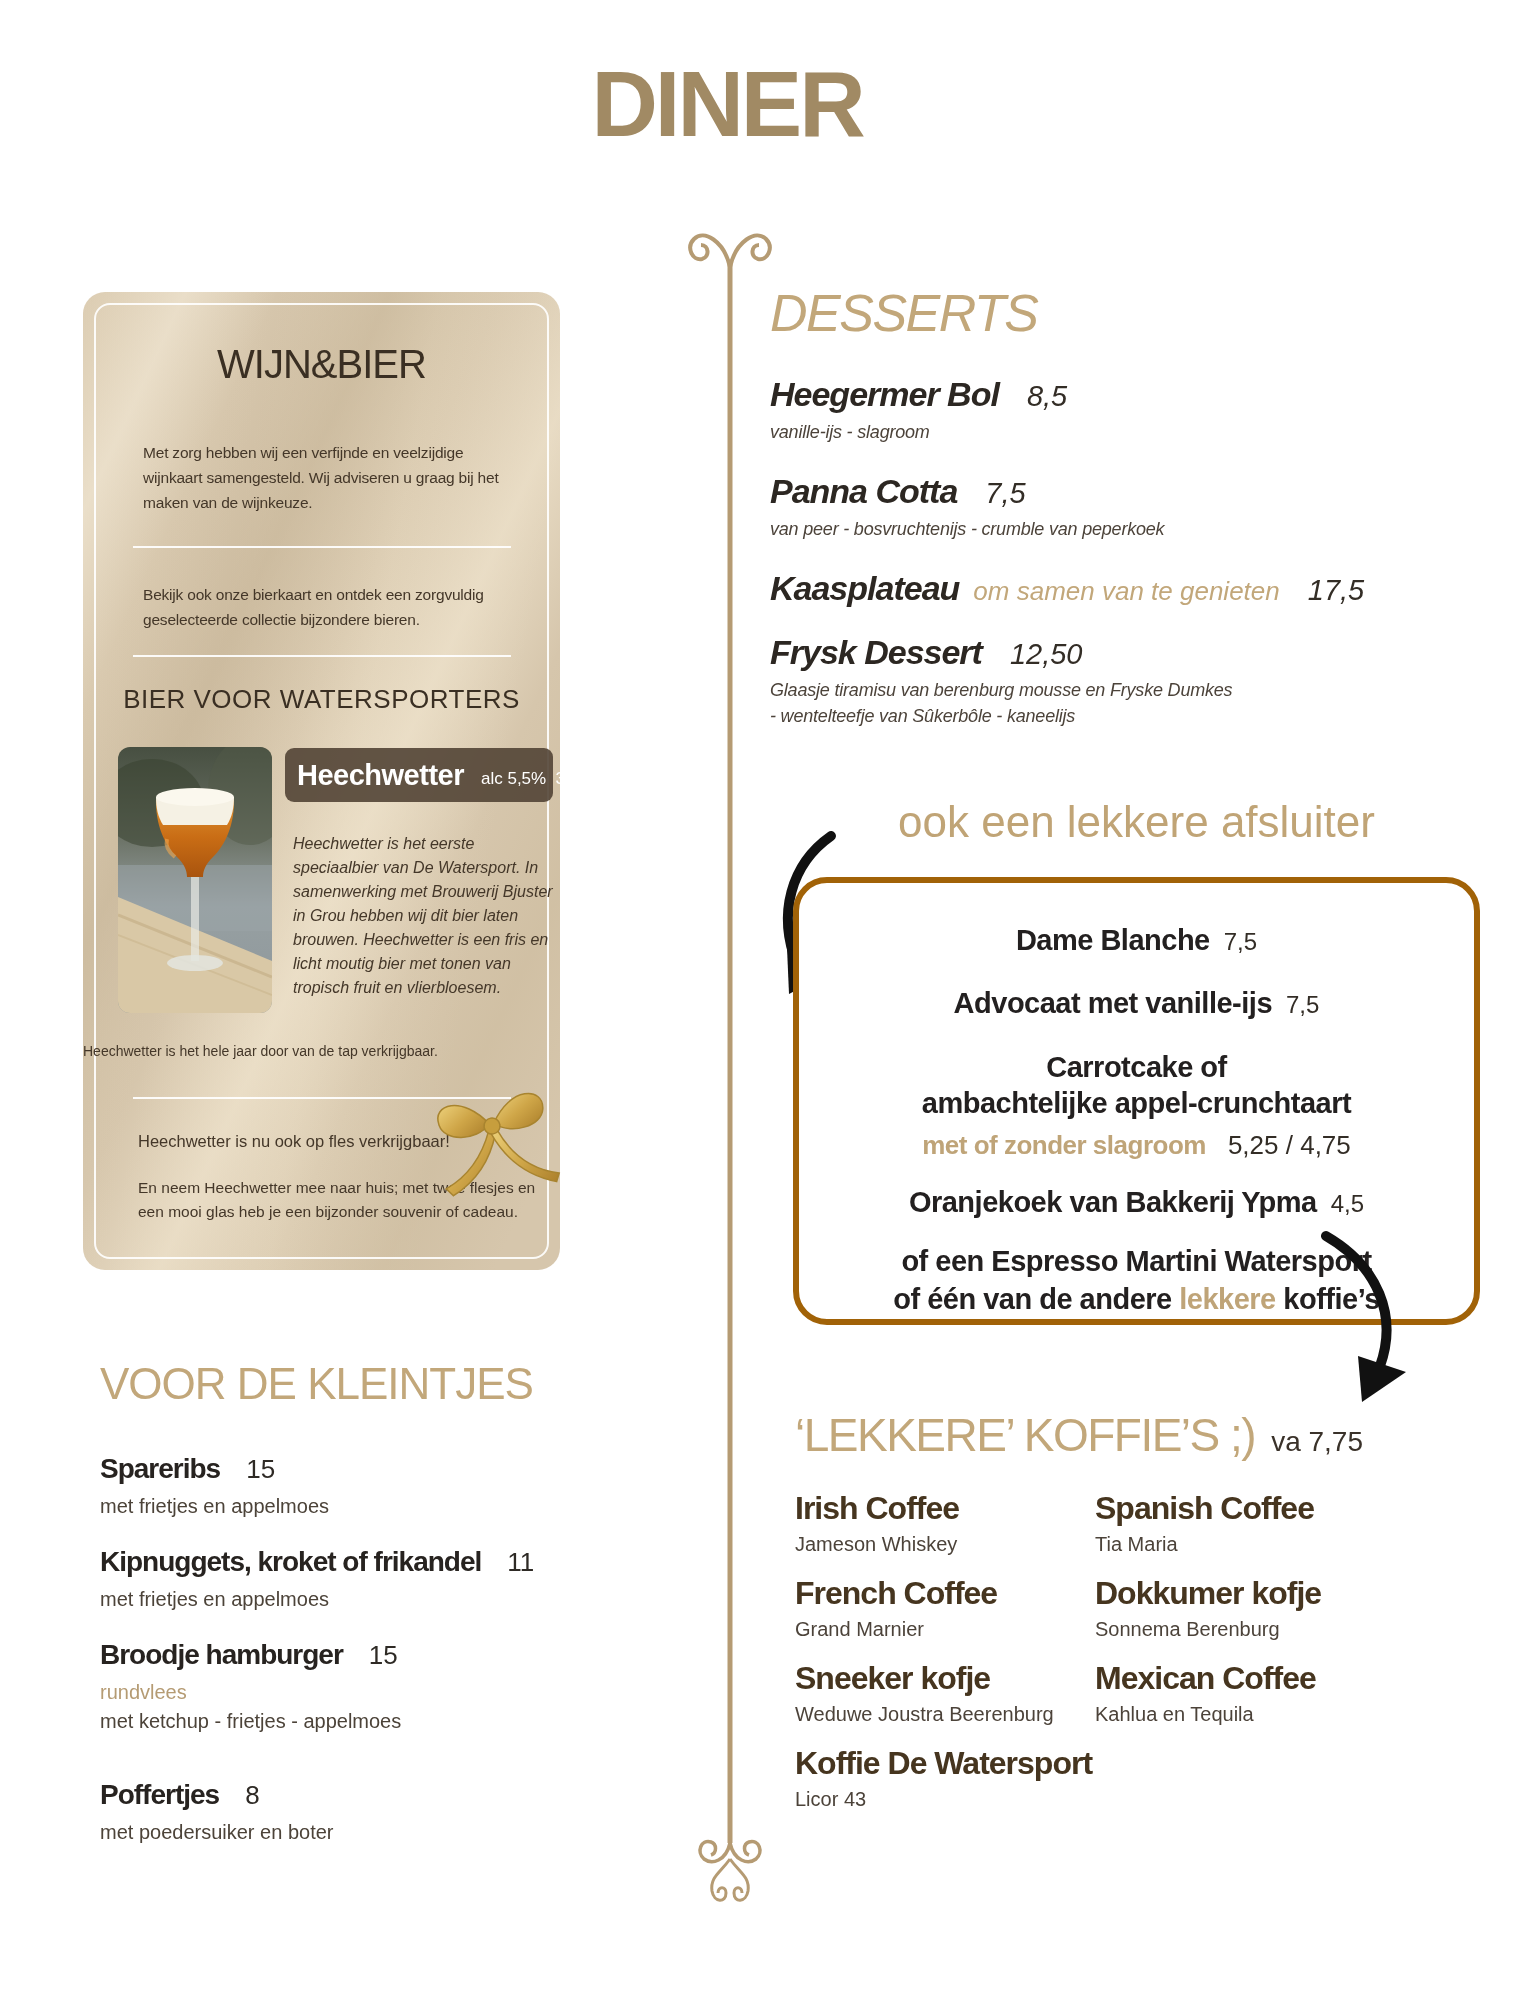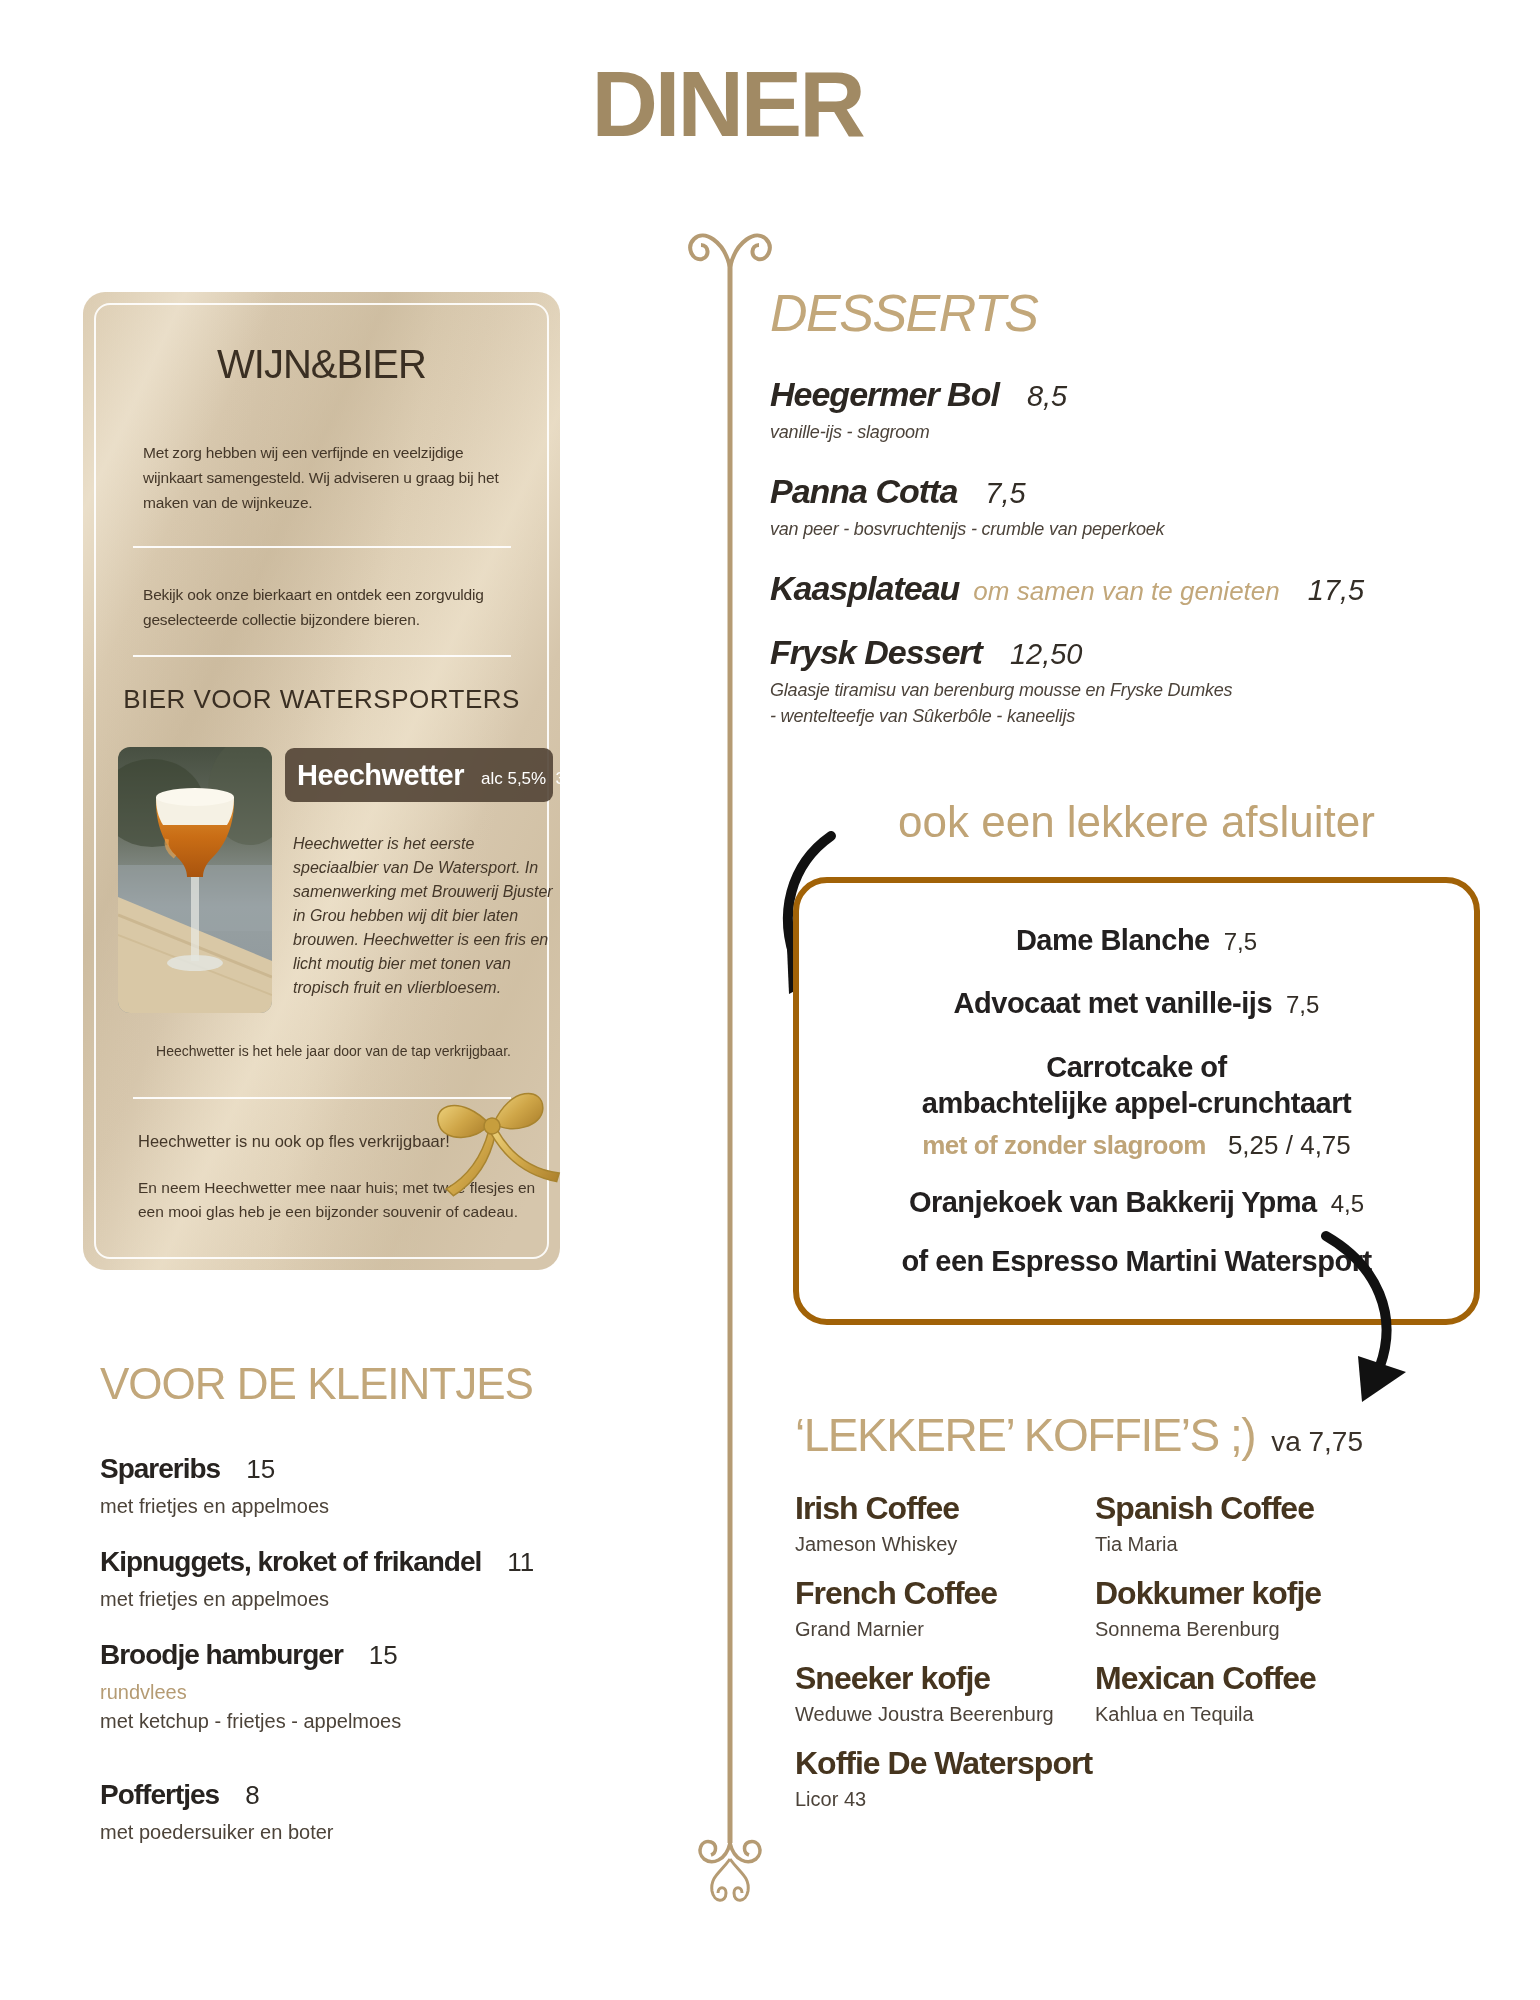--- a/index.html
+++ b/index.html
@@ -26,21 +26,21 @@
   .card .body{font-size:15.5px;line-height:25px;letter-spacing:-0.2px;}
   .wdivider{position:absolute;height:2px;background:rgba(255,255,255,0.92);}
   .subhead{font-size:26px;font-weight:400;letter-spacing:0.5px;color:#3a2f23;text-align:center;margin:0;}
   .photo{left:35px;top:455px;width:154px;height:266px;border-radius:12px;overflow:hidden;}
   .beerbar{left:202px;top:456px;width:268px;height:54px;border-radius:9px;background:rgba(82,68,53,0.9);
         display:flex;align-items:center;padding:0 12px;box-sizing:border-box;color:#fff;gap:8px;}
   .beerbar .bname{font-size:29px;font-weight:700;letter-spacing:-0.5px;}
   .beerbar .bdet{font-size:17px;margin-left:9px;margin-top:7px;white-space:pre;}
   .beerbar .bprice{font-size:17px;margin-left:auto;margin-top:7px;}
   .beerdesc{left:210px;top:540px;width:262px;font-size:16px;font-style:italic;line-height:24px;color:#44362a;}
-  .tapnote{left:0;top:751px;width:100%;text-align:center;font-size:14px;color:#3a2f23;padding-left:12px;}
+  .tapnote{left:0;top:751px;width:100%;text-align:left;font-size:14px;color:#3a2f23;}
   .flesnote{left:55px;top:840px;font-size:16.5px;color:#3f3428;}
   .souvenir{left:55px;top:884px;width:412px;font-size:15.5px;line-height:24px;color:#3f3428;}
   
   .h-tan{font-size:44px;font-weight:400;letter-spacing:-1px;color:#c2a77a;margin:0;line-height:56px;}
   .menu-item .name{font-size:28px;font-weight:700;letter-spacing:-1px;color:#272320;line-height:42px;}
   .menu-item .price{font-size:26px;font-weight:400;color:#2e2a25;margin-left:26px;}
   .menu-item .desc{font-size:20px;color:#4c4339;line-height:26px;margin-top:3px;}
   .menu-item .note{font-size:20px;color:#b59b73;line-height:26px;margin-top:3px;}
   
   .h-tan-lg{font-size:52px;font-weight:400;letter-spacing:-1.5px;color:#c2a77a;margin:0;line-height:54px;}
@@ -228,20 +228,21 @@
     <div class="row" style="margin-top:22px;line-height:36px;">
       <div class="bn">Carrotcake of</div>
       <div class="bn">ambachtelijke appel-crunchtaart</div>
       <div style="margin-top:6px;"><span class="opt">met of zonder slagroom</span><span class="optp">5,25 / 4,75</span></div>
     </div>
     <div class="row" style="margin-top:16px;">
       <span class="bn">Oranjekoek van Bakkerij Ypma</span><span class="bp">4,5</span>
     </div>
     <div class="row" style="margin-top:16px;line-height:38px;">
       <div class="bn">of een Espresso Martini Watersport</div>
+      <div class="bn"><span>of één van de andere </span><span class="accent">lekkere</span><span> koffie’s</span></div>
     </div>
   </section>
 
   <svg class="arrow abs" style="left:1318px;top:1228px;" width="110" height="195" viewBox="0 0 110 195">
     <path d="M8,8 C60,38 80,88 62,138" stroke-width="10"></path>
     <polygon points="40,128 88,144 44,174"></polygon>
   </svg>
 
   <div class="abs" style="left:795px;top:1408px;width:700px;">
     <h2 class="kof-h">‘LEKKERE’ KOFFIE’S ;)</h2><span class="kof-from">va 7,75</span>

